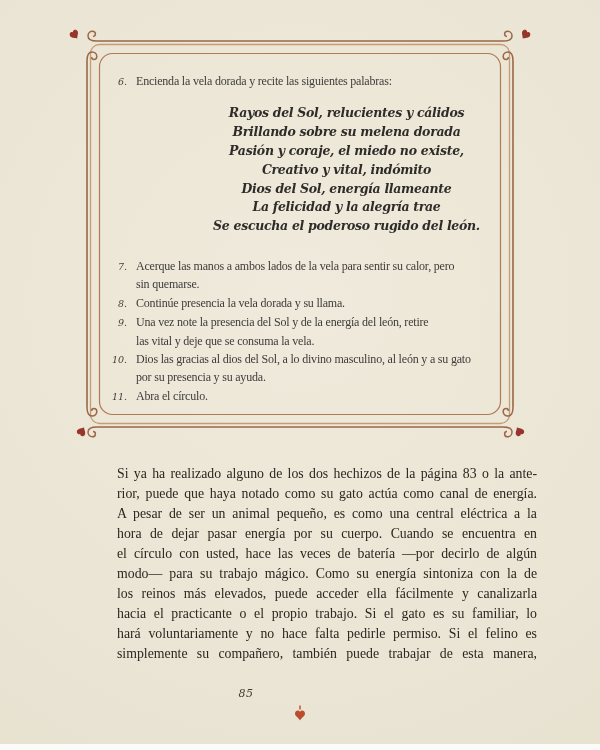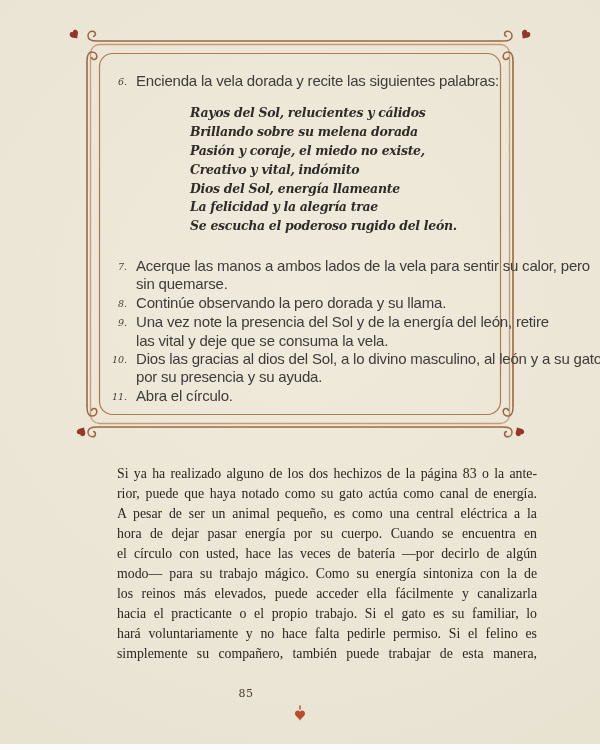--- a/index.html
+++ b/index.html
@@ -32,48 +32,49 @@
     position:absolute;left:111px;top:66px;width:392px;
   }
   .step-row{display:flex;align-items:flex-start;}
   .step-num{
     flex:0 0 16px;text-align:right;margin-right:9px;
     font-family:"DejaVu Serif",serif;font-style:italic;
     font-size:9.5px;line-height:18.4px;color:var(--num-text);
     padding-top:1px;
   }
   .step-text{
-    font-family:Liberation Sans, sans-serif;
-    font-size:15px;letter-spacing:-0.2px;line-height:18.4px;
+    font-family:Liberation Serif, serif;
+    font-size:12px;letter-spacing:-0.2px;line-height:18.4px;
     color:var(--list-text);white-space:nowrap;
   }
   .intro-row{padding-top:6px;}
   .verse{
     margin:13px 0 0 79px;
+    text-align:center;
   }
   .verse-line{
     font-family:"DejaVu Serif",serif;font-style:italic;font-weight:700;
     font-size:12.5px;letter-spacing:-0.3px;line-height:18.8px;
     color:var(--verse-text);white-space:nowrap;
   }
   .steps{margin-top:21px;}
   .body-paragraph{
     position:absolute;left:117px;top:464px;width:420px;
   }
   .para-line{
     font-family:"Liberation Serif",serif;
     font-size:13.8px;line-height:20px;color:var(--body-text);
     text-align:justify;text-align-last:justify;
     white-space:normal;
   }
   .page-number{
     position:absolute;left:0;top:687px;width:492px;
     text-align:center;
     font-family:"DejaVu Serif",serif;font-size:11px;
-    letter-spacing:0.5px;color:#48402f;
+    letter-spacing:0.5px;color:#48402f;font-style:italic;
   }
   .footer-ornament{
     position:absolute;left:292px;top:704px;
   }
 </style>
 </head>
 <body>
 
 <div class="page">
 
@@ -131,21 +132,21 @@
         <div class="step-num">7.</div>
         <div>
           <div class="step-text">Acerque las manos a ambos lados de la vela para sentir su calor, pero</div>
           <div class="step-text">sin quemarse.</div>
         </div>
       </div>
 
       <div class="step-row">
         <div class="step-num">8.</div>
         <div>
-          <div class="step-text">Continúe observando la pero dorada y su llama.</div>
+          <div class="step-text">Continúe presencia la vela dorada y su llama.</div>
         </div>
       </div>
 
       <div class="step-row">
         <div class="step-num">9.</div>
         <div>
           <div class="step-text">Una vez note la presencia del Sol y de la energía del león, retire</div>
           <div class="step-text">las vital y deje que se consuma la vela.</div>
         </div>
       </div>

